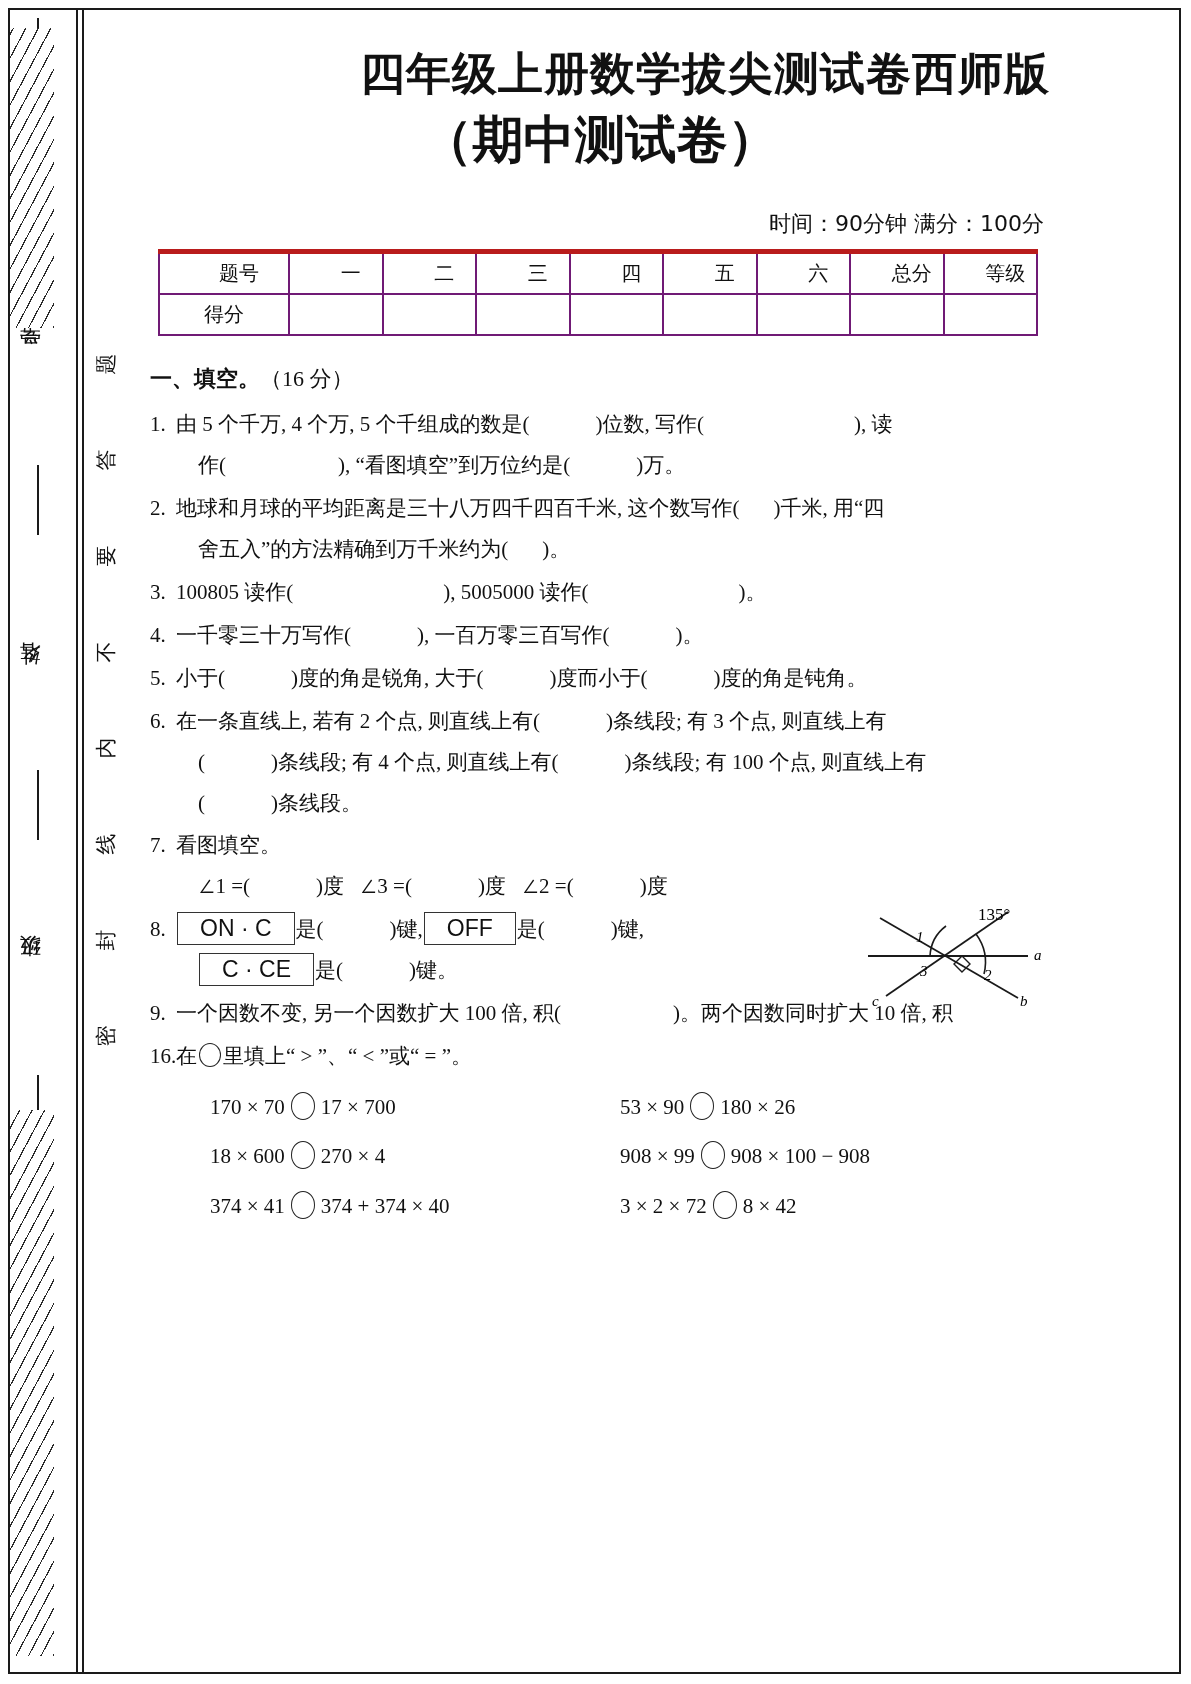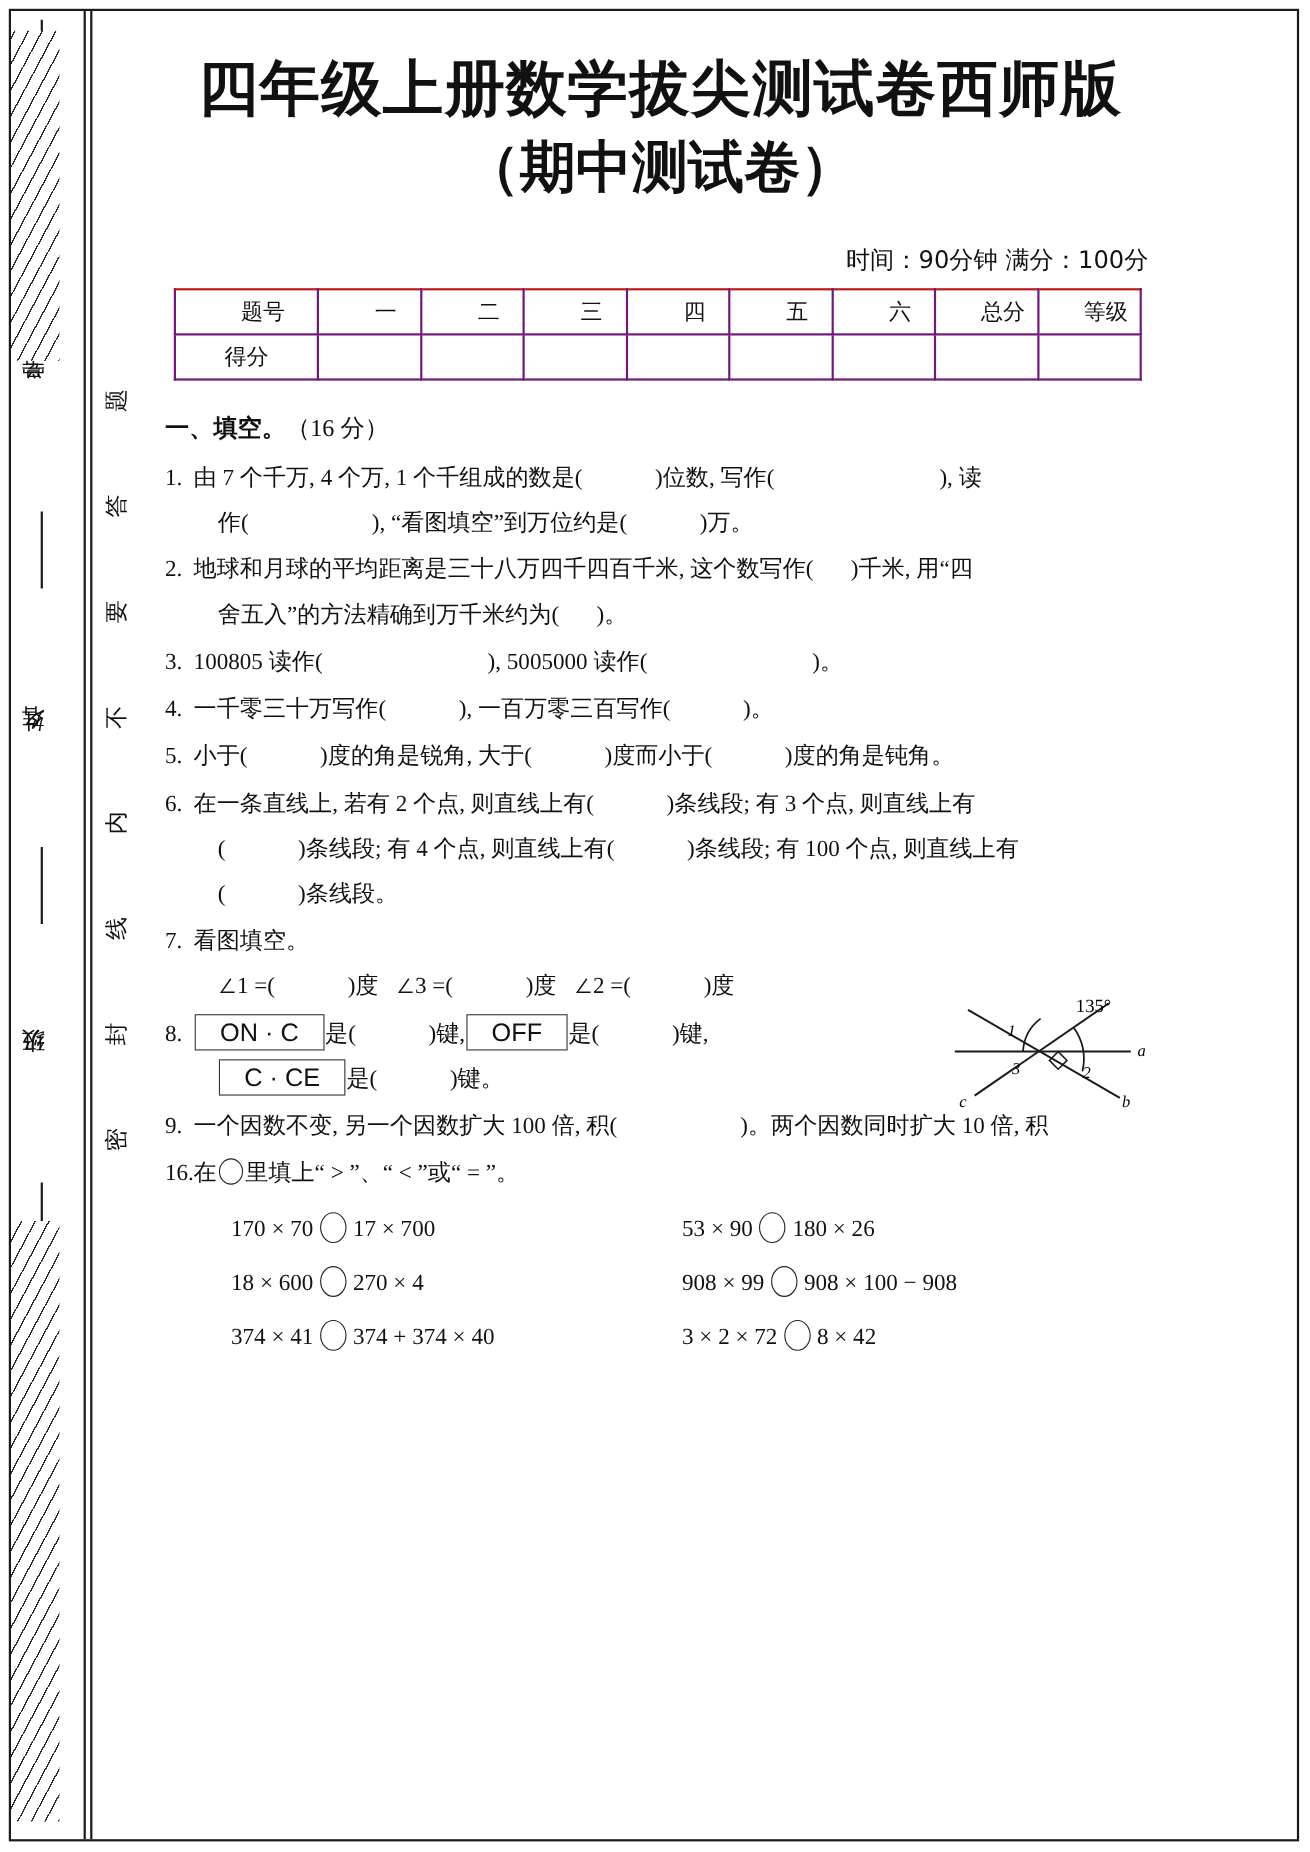--- a/index.html
+++ b/index.html
@@ -83,23 +83,23 @@
 
   
   .content {
     position: absolute;
     left: 150px;
     top: 24px;
     width: 900px;
   }
 
   .title {
-    font-size: 55px;
+    font-size: 45px;
     font-weight: bold;
-    text-align: center;
+    text-align: right;
     letter-spacing: 1px;
     line-height: 1.25;
     font-family: "DejaVu Sans", "Liberation Sans", sans-serif;
     margin: 22px 0 0 0;
   }
   .subtitle {
     font-size: 51px;
     font-weight: bold;
     text-align: center;
     line-height: 1.35;
@@ -122,21 +122,21 @@
     table-layout: fixed;
   }
   table.score-table td {
     border: 2px solid #701a75;
     height: 37px;
     text-align: center;
     vertical-align: middle;
     font-size: 20px;
     font-family: "Liberation Serif", serif;
   }
-  table.score-table tr:first-child td { border-top: 2px solid #b91c1c; padding-left: 31px; }
+  table.score-table tr:first-child td { border-top: 5px solid #b91c1c; padding-left: 31px; }
   table.score-table td.lbl { width: 96px; }
 
   
   .section-head {
     font-size: 22px;
     font-weight: bold;
     margin: 28px 0 10px 0;
     font-family: "DejaVu Sans", "Liberation Sans", sans-serif;
   }
   .section-head .pts {
@@ -274,21 +274,21 @@
     </tr>
   </tbody>
     </table>
 
   <div class="section-head">
     <span>一、填空。</span><span class="pts">（16 分）</span>
   </div>
 
   <div class="q">
     <span class="num">1.</span>
-    <span>由 7 个千万, 4 个万, 1 个千组成的数是(</span><span class="blank-m"></span><span>)位数, 写作(</span><span class="blank-xl"></span><span>), 读</span>
+    <span>由 5 个千万, 4 个万, 5 个千组成的数是(</span><span class="blank-m"></span><span>)位数, 写作(</span><span class="blank-xl"></span><span>), 读</span>
     <span class="cont"><span>作(</span><span class="blank-l"></span><span>), “看图填空”到万位约是(</span><span class="blank-m"></span><span>)万。</span></span>
   </div>
 
   <div class="q">
     <span class="num">2.</span>
     <span>地球和月球的平均距离是三十八万四千四百千米, 这个数写作(</span><span class="blank-s"></span><span>)千米, 用“四</span>
     <span class="cont"><span>舍五入”的方法精确到万千米约为(</span><span class="blank-s"></span><span>)。</span></span>
   </div>
 
   <div class="q">

